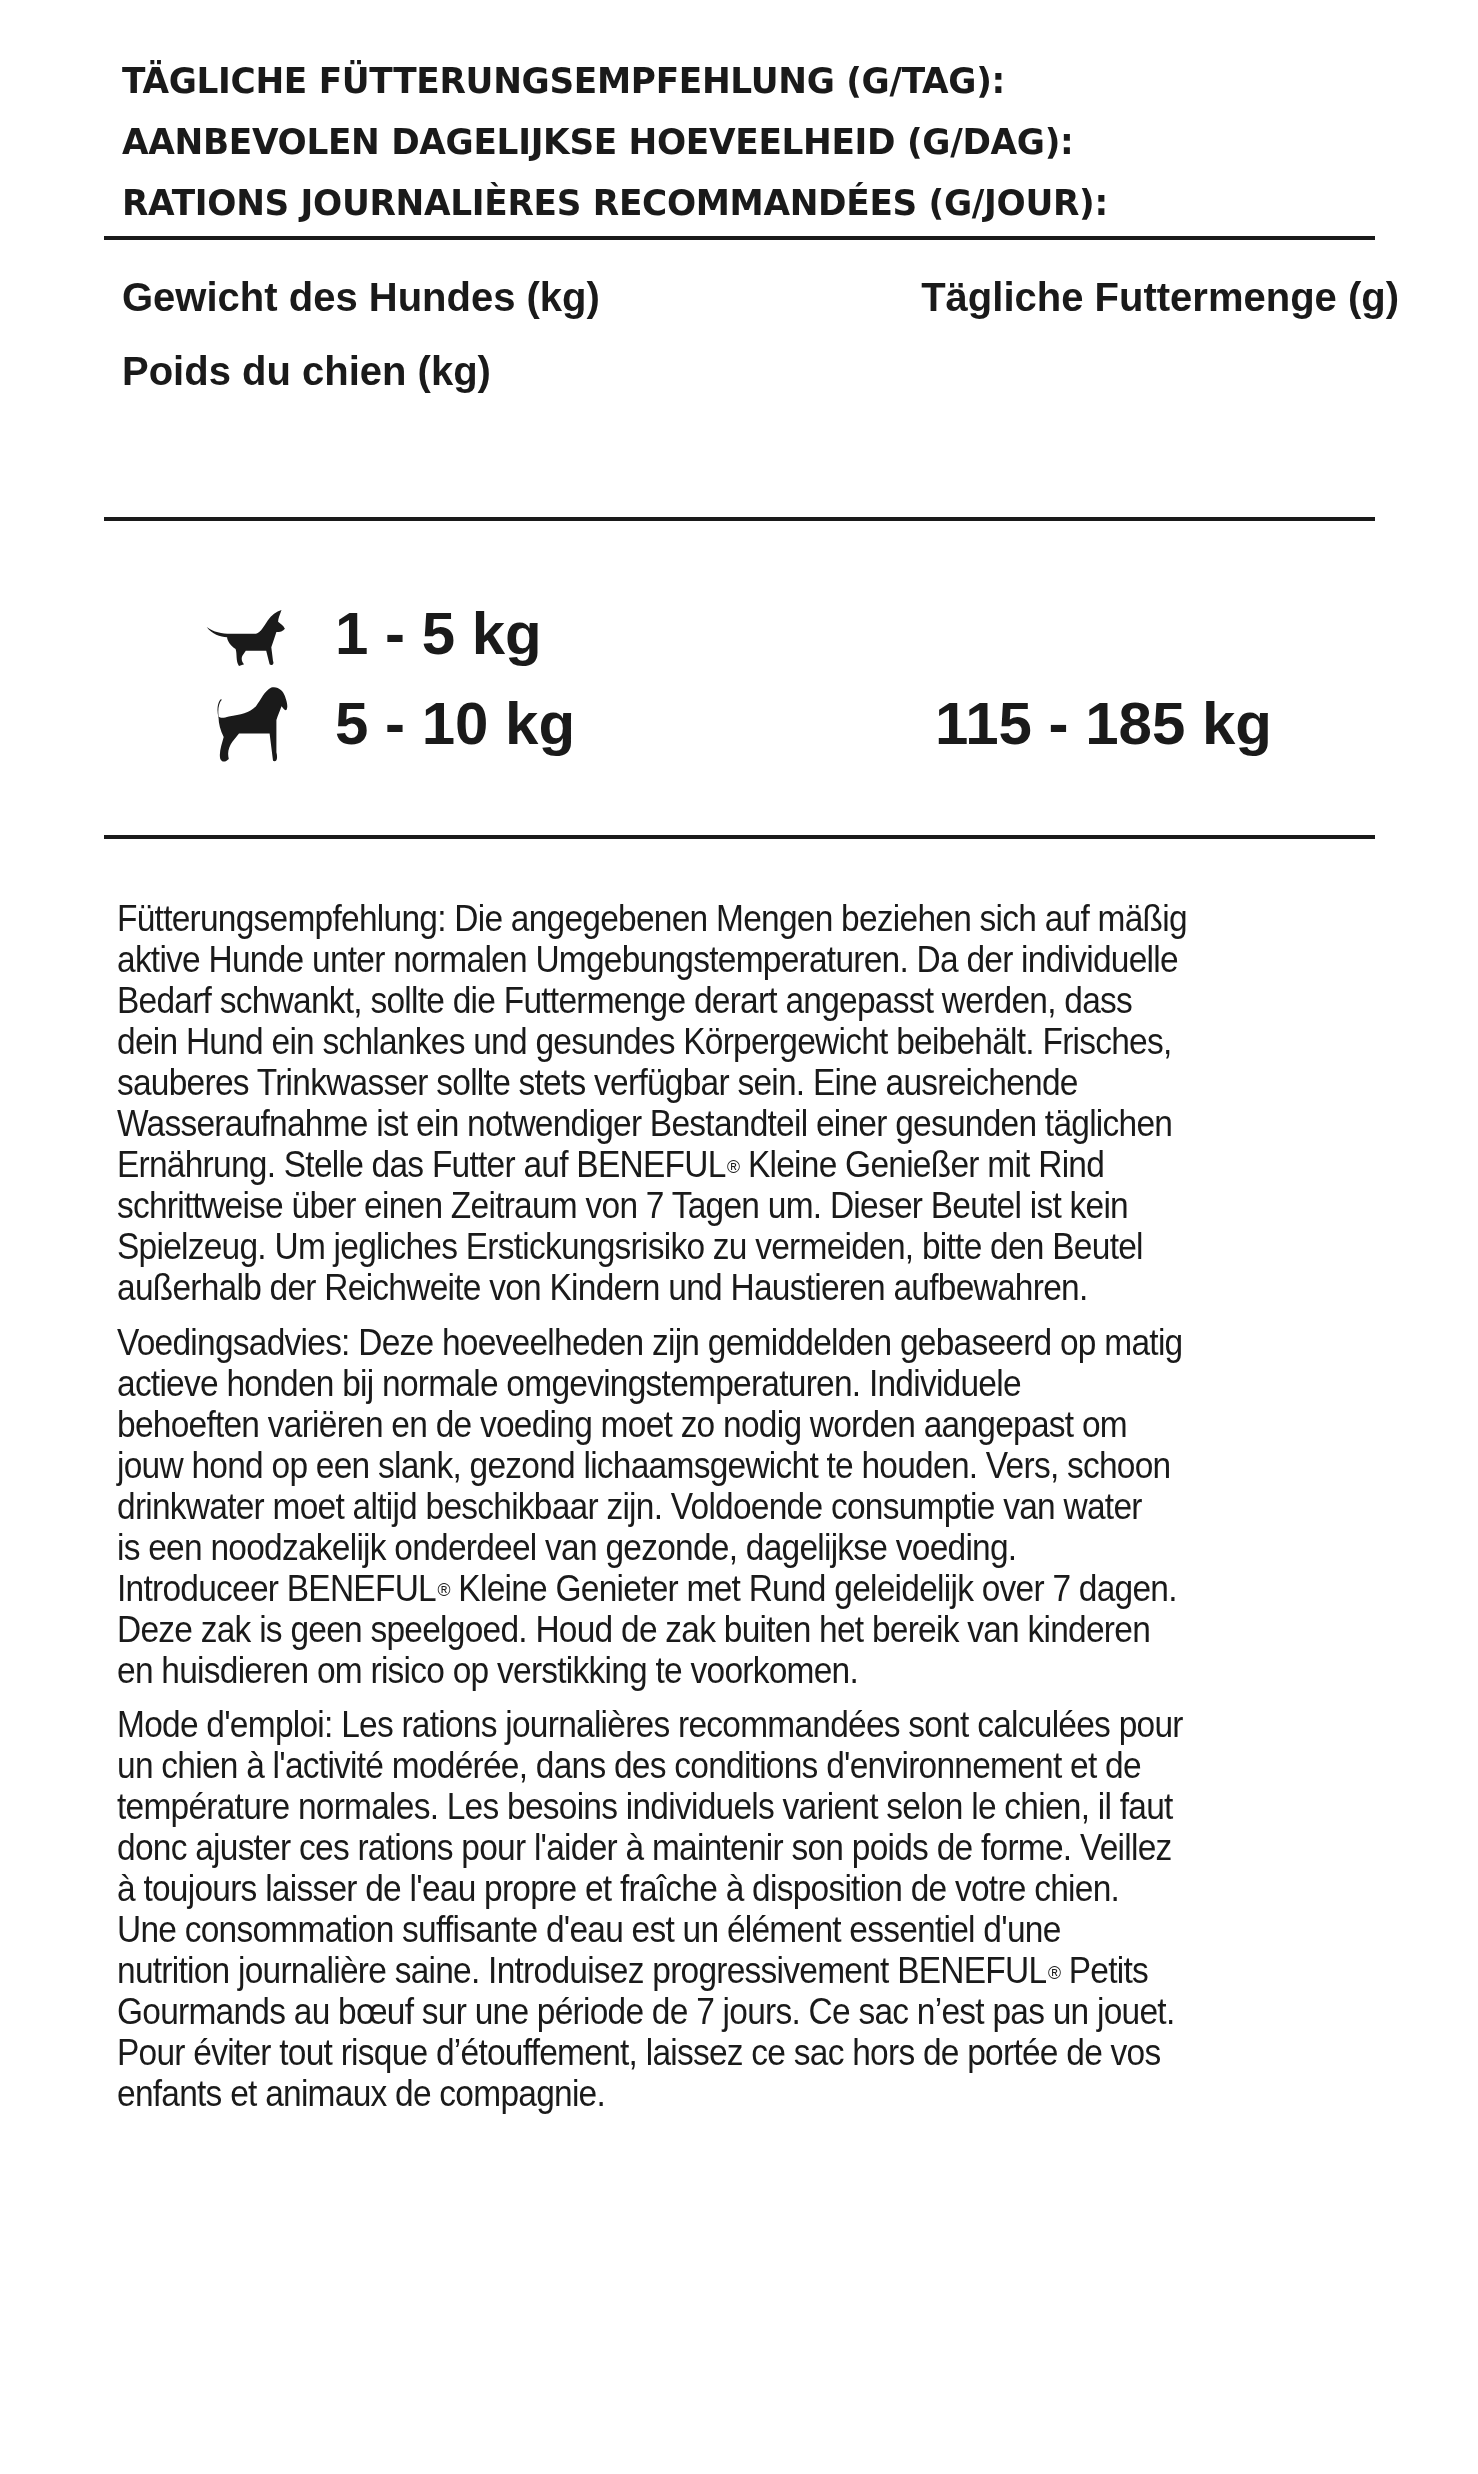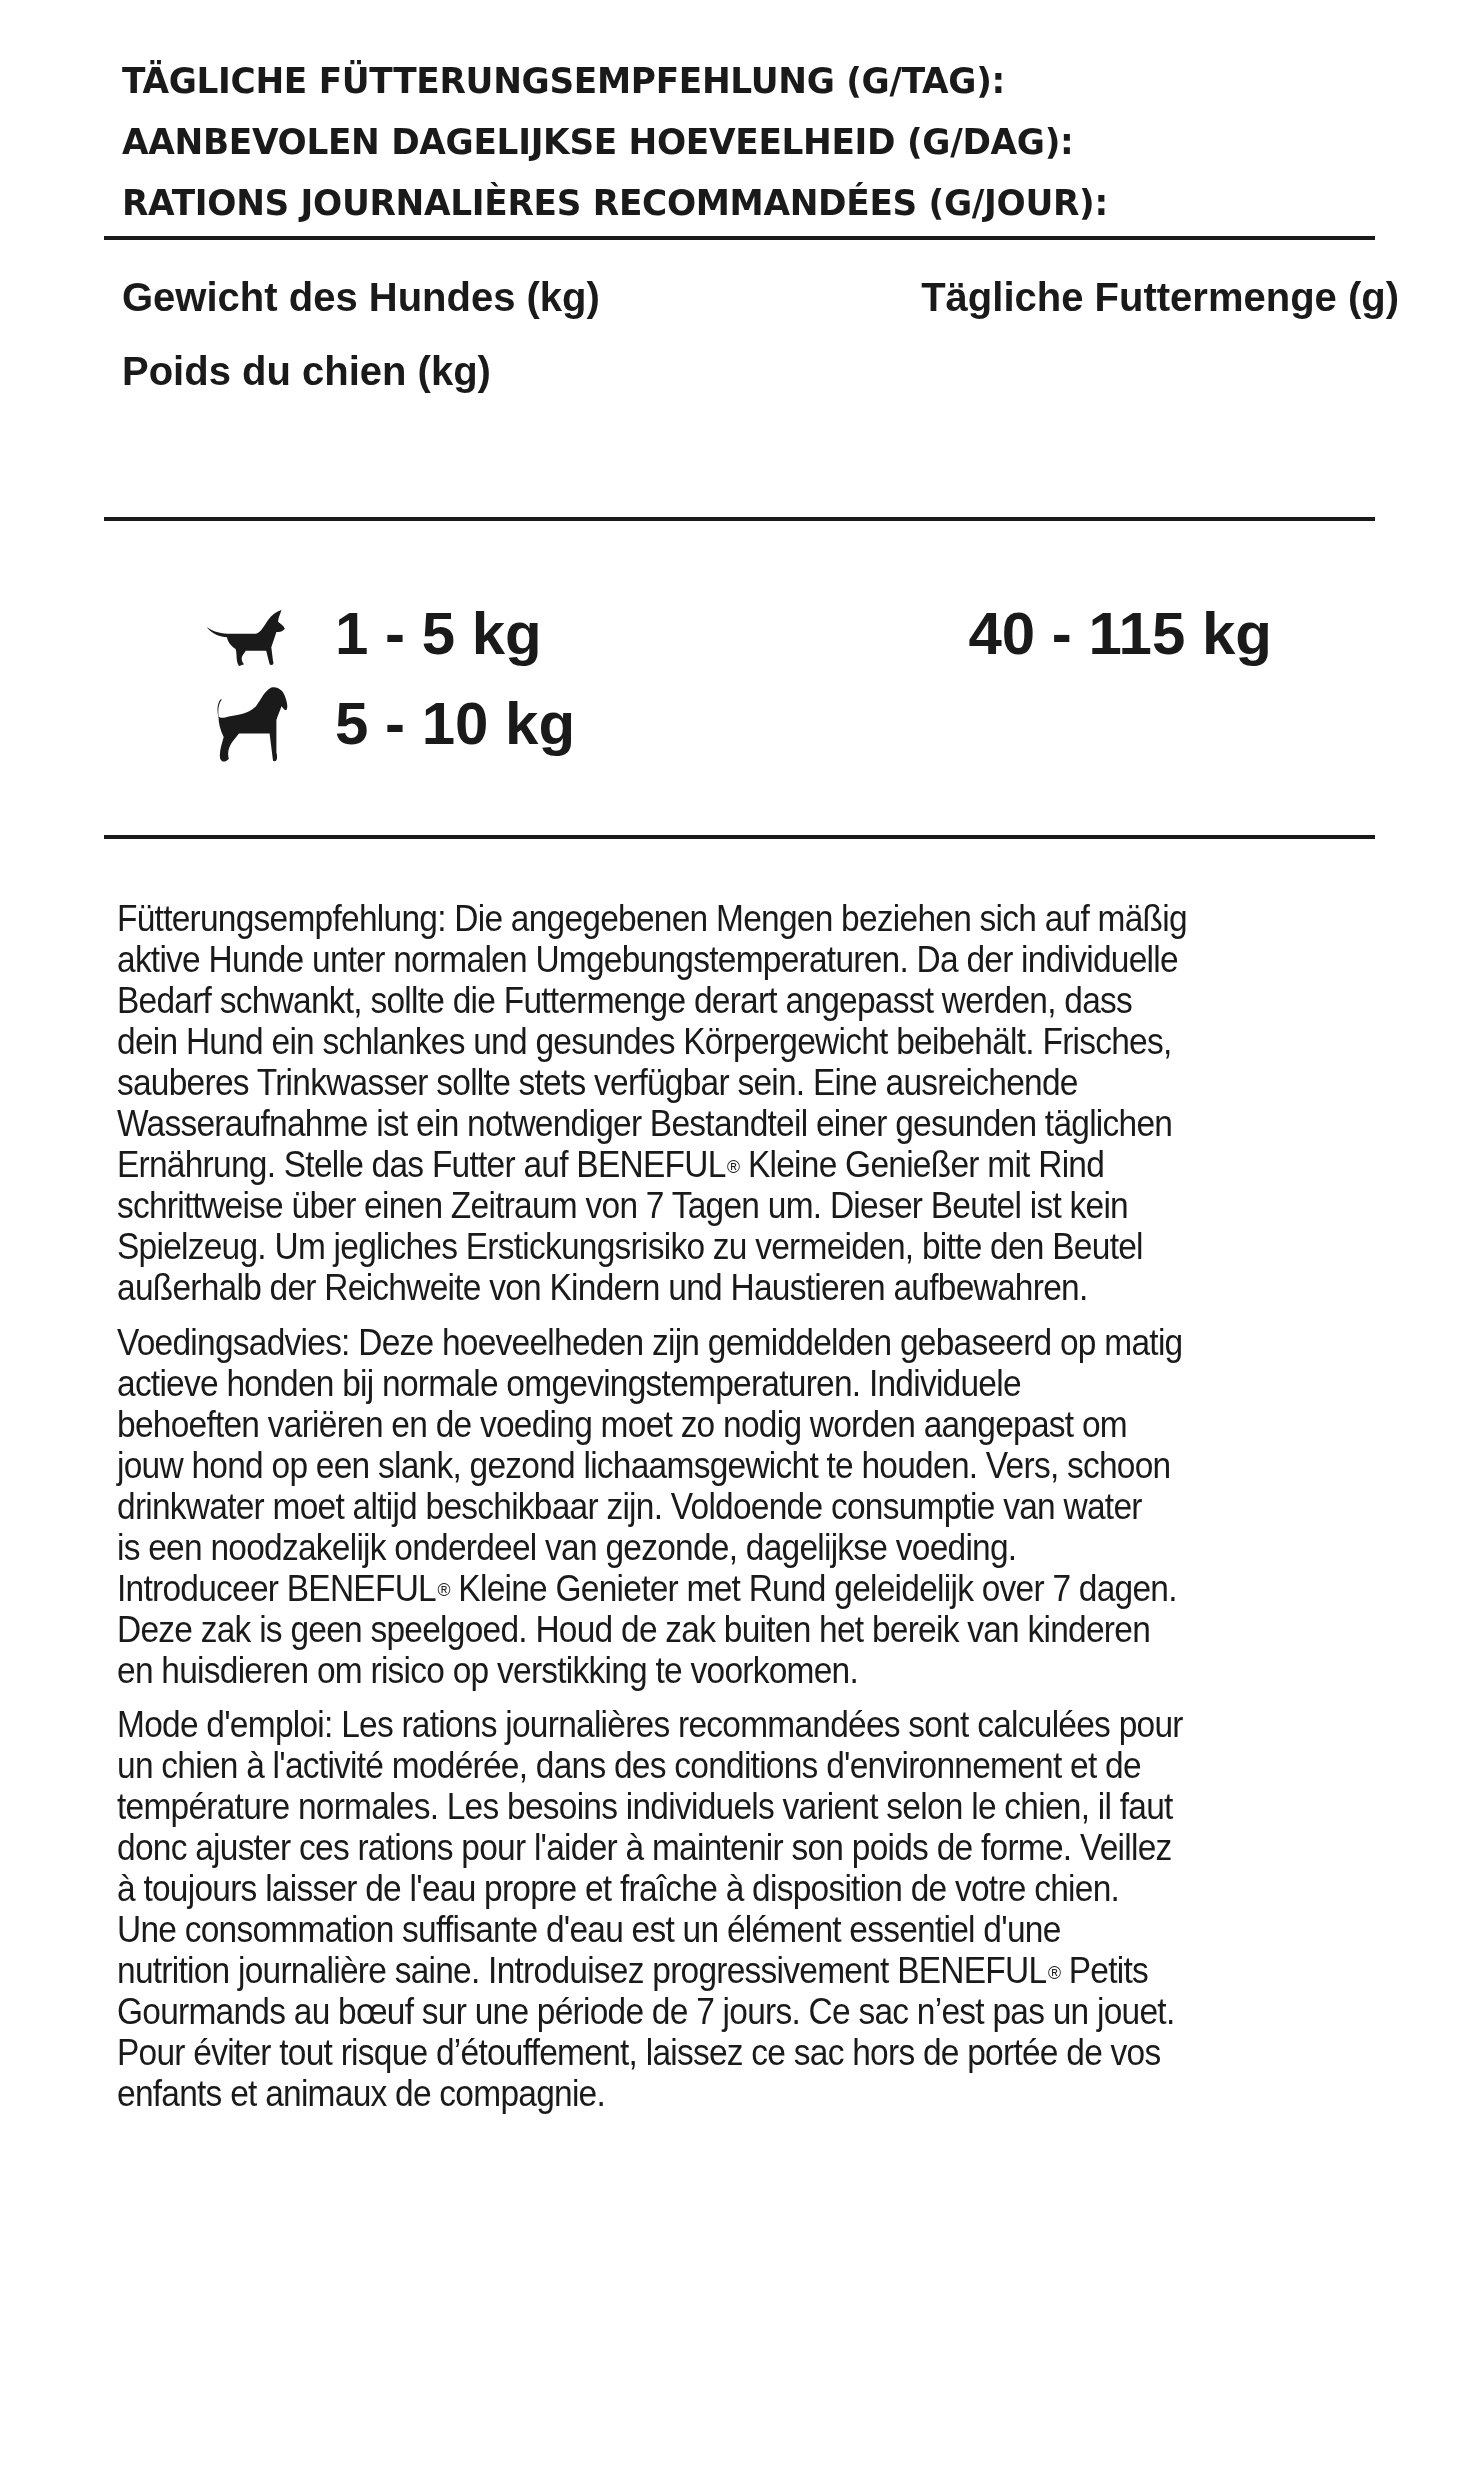--- a/index.html
+++ b/index.html
@@ -44,29 +44,29 @@
 <div class="rule" style="top:517px;"></div>
 
 <div class="weights">
   <div class="weight-row">
     <span class="dog-icon" style="top:19px;">
       <svg width="85" height="60" viewBox="0 0 100 70">
         <path fill="#1a1a1a" d="M2,22 C10,28 20,30 30,30 L60,30 C66,28 70,20 74,14 C78,8 84,4 90,2 C88,8 86,12 86,16 C88,18 92,20 94,24 C92,27 88,28 84,28 C82,34 80,40 78,46 L80,62 C82,66 78,68 76,66 L72,50 C66,50 58,50 48,50 L44,56 C42,60 44,64 46,66 L40,68 C36,62 38,54 36,48 C30,44 26,38 26,34 C18,34 8,30 2,22 Z"></path>
       </svg>
     </span>
     <span class="weight-range">1 - 5 kg</span>
-    <span class="food-range">40 - 115 kg</span>
   </div>
   <div class="weight-row">
     <span class="dog-icon" style="top:5.1px;">
       <svg width="85" height="82" viewBox="0 0 100 96">
         <path fill="#1a1a1a" d="M20,18 C16,22 15,30 16,38 C18,40 22,40 28,38 C42,36 52,34 60,26 C66,18 70,8 78,4 C86,2 92,8 94,14 C96,20 98,26 96,30 C94,32 92,28 90,26 C88,32 86,36 84,42 L84,80 C86,88 84,92 80,90 L78,74 L76,58 C70,58 60,58 40,58 L32,68 C28,74 26,80 28,88 C24,92 20,92 18,88 C16,80 20,70 22,62 C18,54 16,46 16,40 C14,32 14,24 18,18 Z"></path>
       </svg>
     </span>
     <span class="weight-range">5 - 10 kg</span>
+    <span class="food-range">115 - 185 kg</span>
   </div>
 </div>
 
 <div class="rule" style="top:835px;"></div>
 
 <div class="paragraphs">
   <div class="para">
     <span class="line">Fütterungsempfehlung: Die angegebenen Mengen beziehen sich auf mäßig</span>
     <span class="line">aktive Hunde unter normalen Umgebungstemperaturen. Da der individuelle</span>
     <span class="line">Bedarf schwankt, sollte die Futtermenge derart angepasst werden, dass</span>

